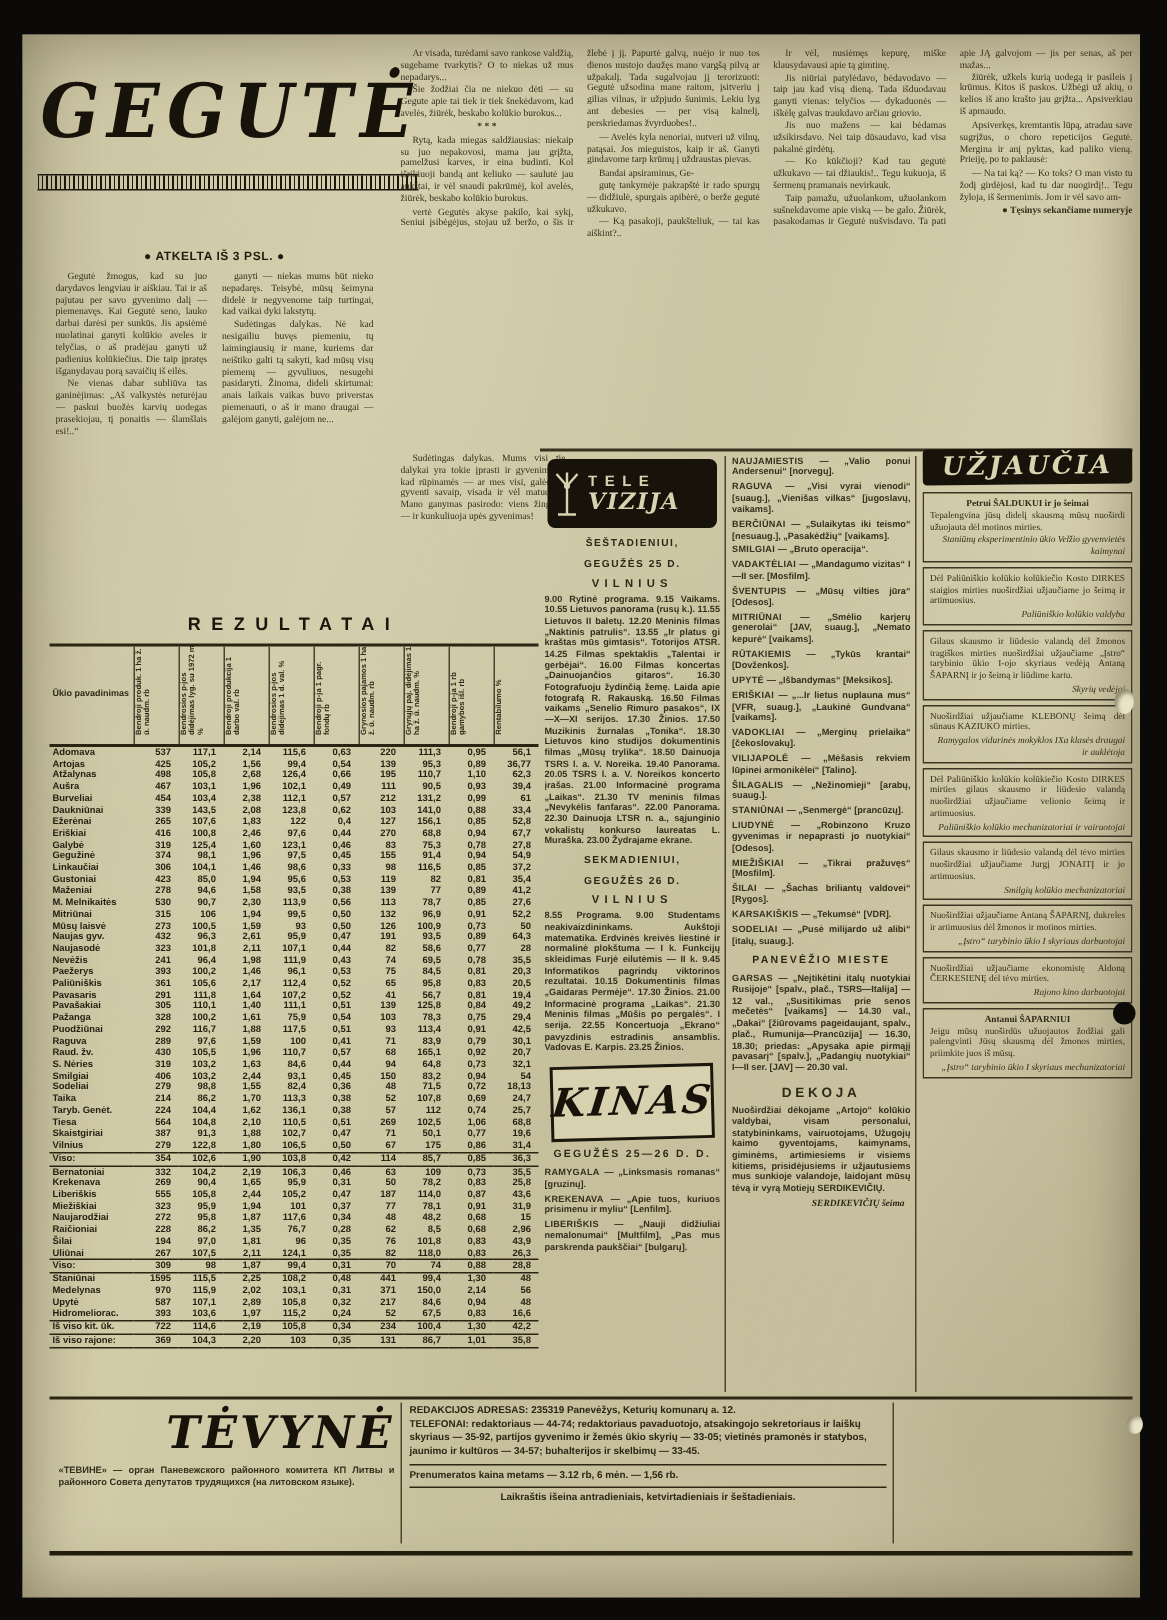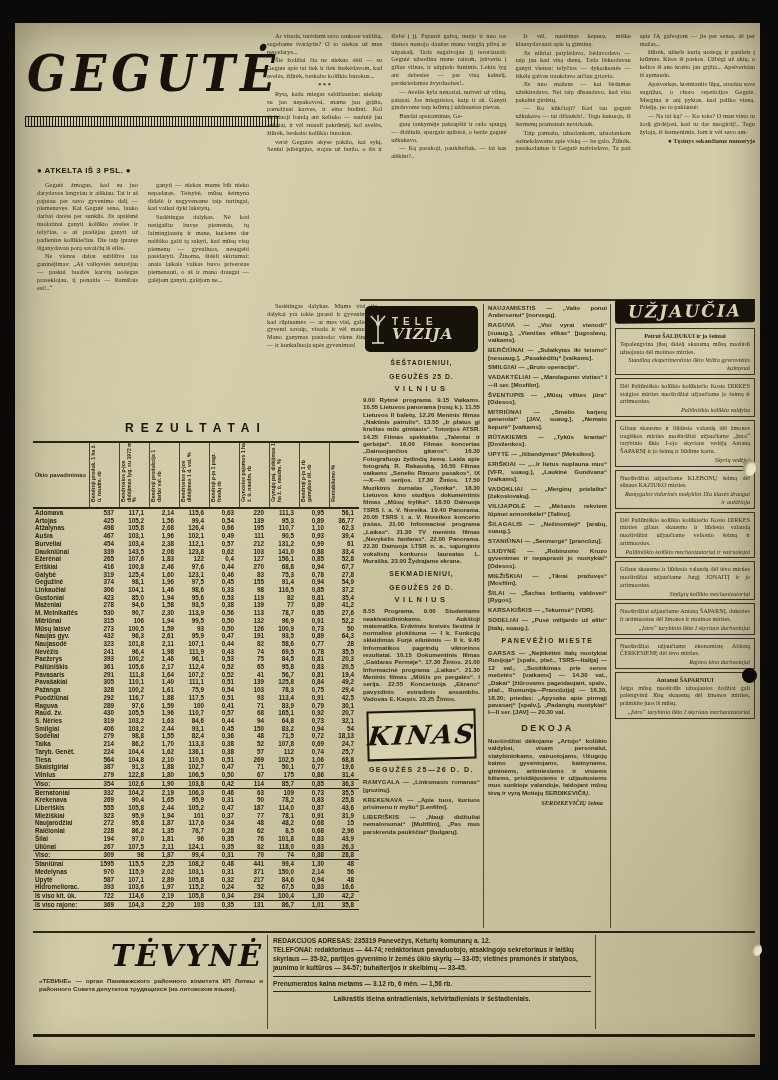--- a/index.html
+++ b/index.html
@@ -17,30 +17,30 @@
   .gegute{left:12px;top:12px;width:252px;height:78px;font:900 italic 46px/78px "DejaVu Serif",serif;
     letter-spacing:5px;color:#17130a;text-align:center;transform:scaleY(1.08)}
   .hatch{left:10px;top:93px;width:254px;height:11px;
     background:repeating-linear-gradient(90deg,#1d180e 0 1px,transparent 1px 3px);
     border-top:1px solid #1d180e;border-bottom:1px solid #1d180e}
   
   .bodytxt{font:6.4px/1.22 "Liberation Serif",serif;color:#332d1a;text-align:justify}
   .bodytxt p{text-indent:8px;margin:0 0 1px}
   .bodytxt p.center{text-indent:0;text-align:center;font-weight:bold}
   .atkelta{left:22px;top:142px;width:212px;font:bold 8px/12px "Liberation Sans",sans-serif;
-    text-align:left;letter-spacing:.4px;color:#221c0e}
+    text-align:center;letter-spacing:.4px;color:#221c0e}
   .regB{left:22px;top:158px;width:212px;height:212px;column-count:2;column-gap:10px;overflow:hidden}
   .regC2{left:252px;top:279px;width:110px;height:92px;overflow:hidden}
   .regD{left:252px;top:9px;width:488px;height:266px;column-count:4;column-gap:9px;overflow:hidden}
   .tocont{font-weight:bold;text-indent:0 !important;text-align:right}
   .toprule{left:345px;top:276px;width:395px;height:2px;background:#38311f}
   
   .tblwrap{left:18px;top:380px;width:326px;height:526px}
   .ttl1{font:bold 11px/14px "Liberation Sans",sans-serif;text-align:center;color:#1b160b}
-  .ttl2{font:bold 12px/15px "Liberation Sans",sans-serif;text-align:center;letter-spacing:7px;color:#1b160b;margin-top:18px}
+  .ttl2{font:bold 12px/15px "Liberation Sans",sans-serif;text-align:center;letter-spacing:7px;color:#1b160b;margin-top:6px}
   table{border-collapse:collapse;width:326px;margin-top:5px}
   thead th{border-top:2px solid #2a2413;border-bottom:2px solid #2a2413;border-left:1px solid #4a4330;
     height:64px;vertical-align:bottom;padding:1px}
   thead th:first-child{border-left:none;vertical-align:middle}
   .hname{font:bold 6px/7px "Liberation Sans",sans-serif;text-align:left;padding-left:2px}
   .rot{writing-mode:vertical-rl;transform:rotate(180deg);font:bold 5.1px/5.6px "Liberation Sans",sans-serif;
     text-align:left;max-height:62px;display:inline-block;white-space:normal;width:100%}
   tbody td{font:600 6.3px/7.7px "Liberation Sans",sans-serif;color:#241f10;
     text-align:right;padding:0 5px 0 0;white-space:nowrap}
   tbody td.nm{text-align:left;padding:0 0 0 2px}

